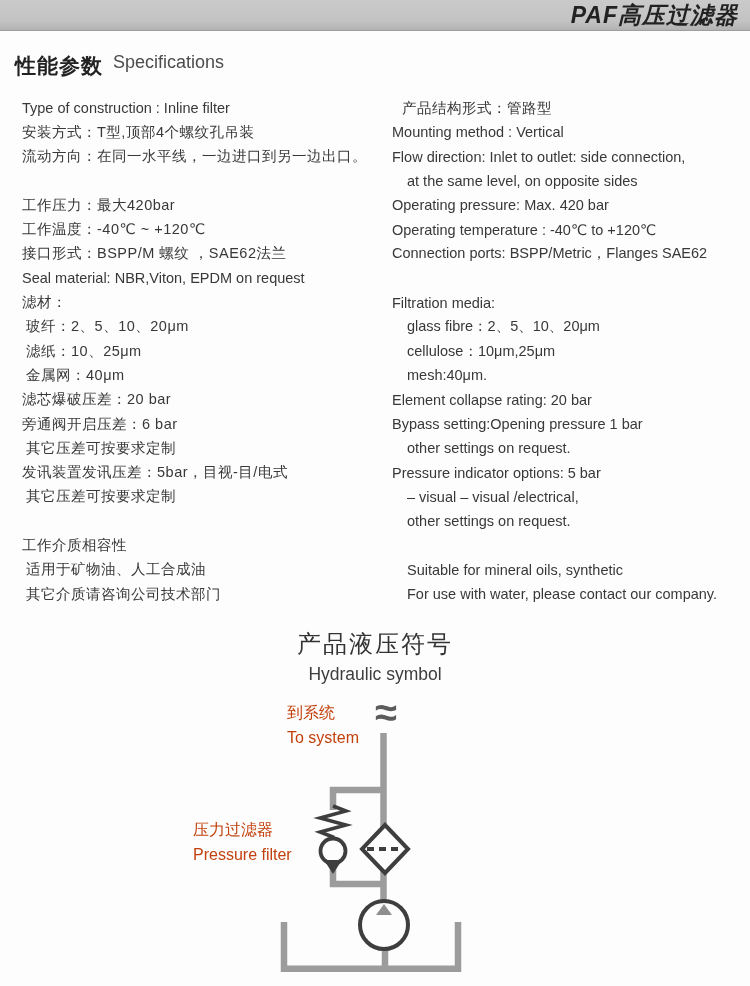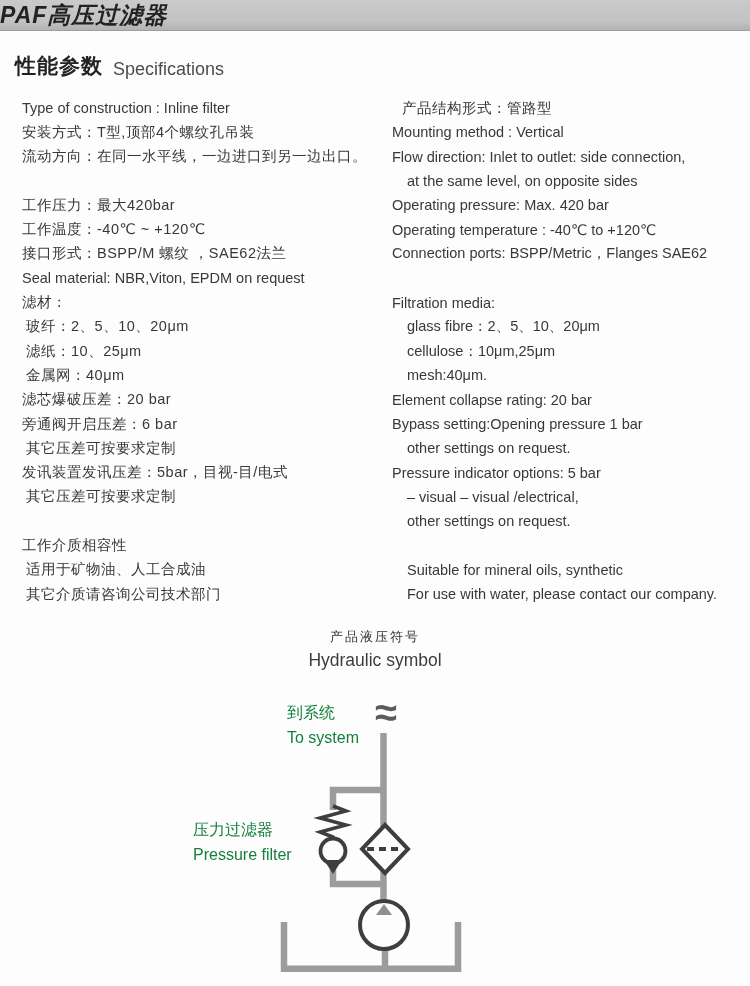--- a/index.html
+++ b/index.html
@@ -9,47 +9,47 @@
     font-family:"Liberation Sans","DejaVu Sans",sans-serif;
     color:#3a3a3a;
   }
   .page{position:absolute;inset:0;}
 
   
   .banner{
     position:absolute;left:0;top:0;width:750px;height:31px;
     background:linear-gradient(180deg,#cacaca 0%,#c3c3c3 70%,#b2b2b2 100%);
     border-bottom:1px solid #9e9e9e;
-    display:flex;align-items:center;justify-content:flex-start;
+    display:flex;align-items:center;justify-content:flex-end;
     padding-right:12px;box-sizing:border-box;
   }
   .banner-title{
     font-size:23px;font-weight:bold;font-style:italic;
     color:#222;letter-spacing:1px;
   }
 
   
-  .section-head{position:absolute;left:15px;top:52px;display:flex;align-items:flex-end;gap:10px;}
+  .section-head{position:absolute;left:15px;top:52px;display:flex;align-items:flex-start;gap:10px;}
   .section-head .zh{font-size:21px;font-weight:bold;color:#222;letter-spacing:1px;}
   .section-head .en{font-size:18px;color:#4c4c4c;}
 
   
   .specs{position:absolute;left:0;top:96px;width:750px;}
   .spec-row{display:flex;height:24.3px;align-items:center;}
   .cell{font-size:14.5px;color:#383838;white-space:nowrap;overflow:visible;}
   .cell.zh{width:370px;padding-left:22px;box-sizing:border-box;letter-spacing:0.5px;}
   .cell.en{flex:1;padding-left:22px;box-sizing:border-box;}
   .cell.zh.indent{padding-left:26px;}
   .cell.en.indent{padding-left:37px;}
 
   
   .hyd-title{position:absolute;left:250px;top:628px;width:250px;text-align:center;}
-  .hyd-title .zh{font-size:13px;color:#333;letter-spacing:2px;}
+  .hyd-title .zh{font-size:24px;color:#333;letter-spacing:2px;}
   .hyd-title .en{font-size:17.5px;color:#3d3d3d;margin-top:4px;}
-  .lbl{position:absolute;font-size:16px;color:#15803d;line-height:25px;}
+  .lbl{position:absolute;font-size:16px;color:#c2410c;line-height:25px;}
   .lbl-tosystem{left:287px;top:700px;}
   .lbl-filter{left:193px;top:817px;}
   .hyd-svg{position:absolute;left:250px;top:688px;width:230px;height:298px;}
 </style>
 </head>
 <body>
 
 <div class="page">
 
   <div class="banner">

